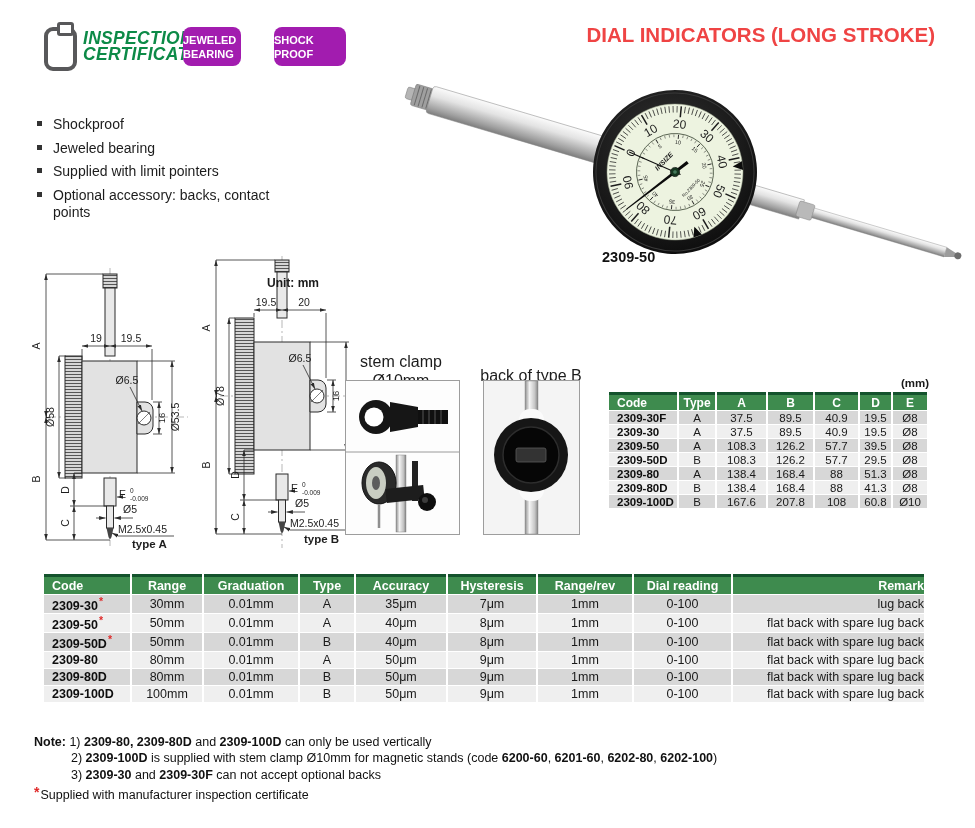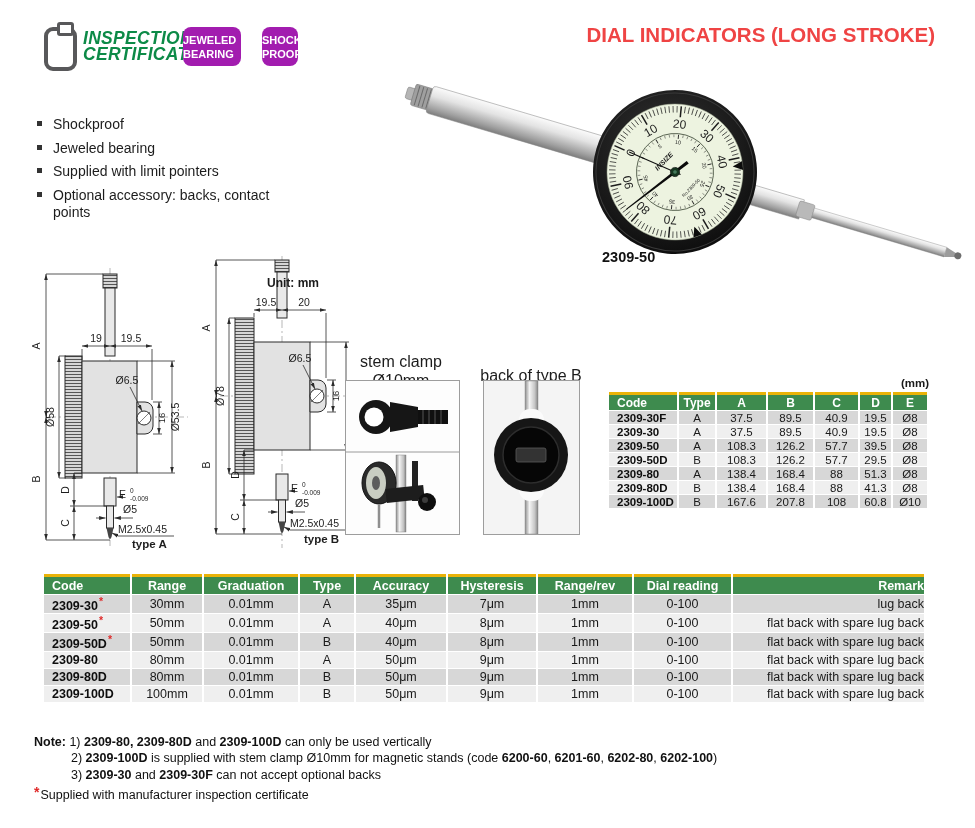--- a/index.html
+++ b/index.html
@@ -5,38 +5,38 @@
   html,body{margin:0;padding:0;background:#fff;font-family:"Liberation Sans",sans-serif;}
   #page{position:relative;width:975px;height:828px;background:#fff;overflow:hidden;color:#1a1a1a;}
   .abs{position:absolute;}
 
   
   .cert-icon{position:absolute;left:44px;top:27px;width:25px;height:36px;border:4px solid #58585a;border-radius:9px;background:#fff;}
   .cert-clip{position:absolute;left:57px;top:22px;width:11px;height:8px;border:3px solid #58585a;border-radius:3px;background:#fff;}
   .cert-text{position:absolute;left:83px;top:30px;font-style:italic;font-weight:bold;font-size:17.5px;line-height:16px;color:#0c8a47;letter-spacing:.3px;white-space:nowrap;}
   .badge{position:absolute;top:27px;height:39px;background:#a21caf;border-radius:8px;color:#fff;font-weight:bold;font-size:11px;text-align:left;line-height:1.3;padding-top:6px;box-sizing:border-box;}
   #badge1{left:183px;width:58px;}
-  #badge2{left:262px;width:36px;}
+  #badge2{left:274px;width:72px;}
   .page-title{position:absolute;top:23px;right:40px;font-size:20.5px;font-weight:bold;color:#ef4444;white-space:nowrap;}
 
   
   #features{position:absolute;left:36px;top:116px;width:237px;list-style:none;margin:0;padding:0;}
   #features li{font-size:14px;line-height:1.25;margin-bottom:6px;padding-left:17px;position:relative;color:#1c1c1c;}
   #features li::before{content:"";position:absolute;left:1px;top:5px;width:5px;height:5px;background:#333;}
 
   
   .caption{position:absolute;font-weight:bold;font-size:14.5px;color:#111;}
   .unit-label{position:absolute;left:267px;top:276px;font-weight:bold;font-size:12px;}
   .acc-title{position:absolute;font-size:16px;line-height:1.2;text-align:center;color:#1c1c1c;}
   .acc-box{position:absolute;border:1px solid #9d9d9d;background:#fff;box-sizing:content-box;}
 
   
   .mm-label{position:absolute;left:607px;top:377px;width:322px;text-align:right;font-weight:bold;font-size:11.5px;}
   table{border-collapse:separate;border-spacing:2px 1px;table-layout:fixed;}
-  th{background:#3e8b4e;color:#fff;font-weight:bold;border-top:3px solid #eab308;padding:0;}
+  th{background:#3e8b4e;color:#fff;font-weight:bold;border-top:3px solid #14532d;padding:0;}
   tbody tr:nth-child(odd) td{background:#d7d7d7;}
   tbody tr:nth-child(even) td{background:#efefef;}
   td{padding:0;text-align:center;color:#1a1a1a;}
   td.code{font-weight:bold;color:#0e0e0e;}
   #spec-table{position:absolute;left:42px;top:573px;width:884px;}
   #spec-table th{font-size:12.5px;height:17px;}
   #spec-table td{font-size:12.5px;height:16px;}
   #spec-table th:first-child,#spec-table td:first-child{text-align:left;padding-left:8px;}
   #spec-table th:last-child,#spec-table td:last-child{text-align:right;padding-left:7px;}
   #dim-table{position:absolute;left:607px;top:391px;width:322px;}

